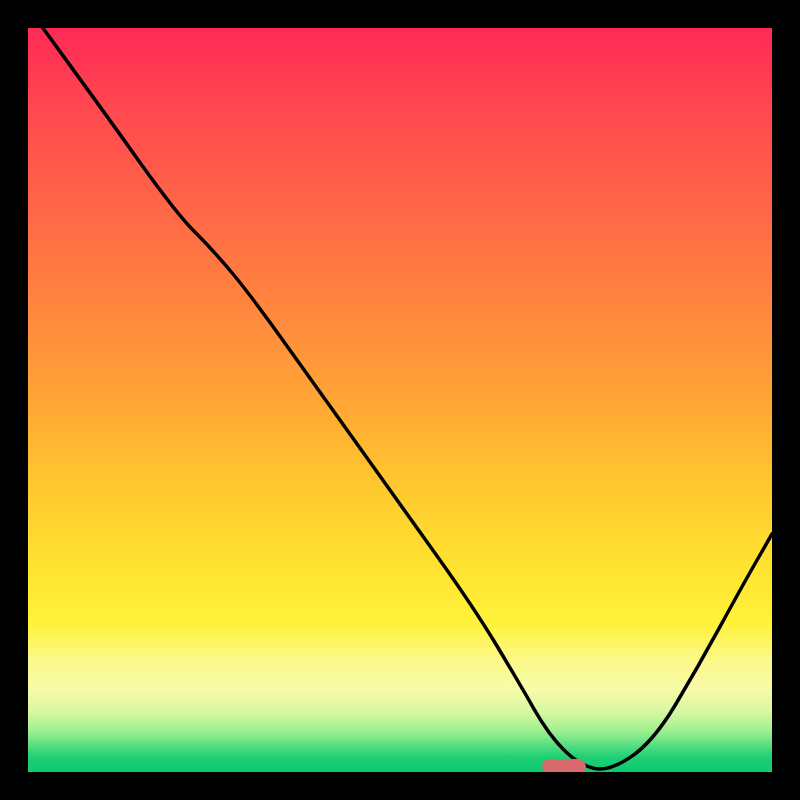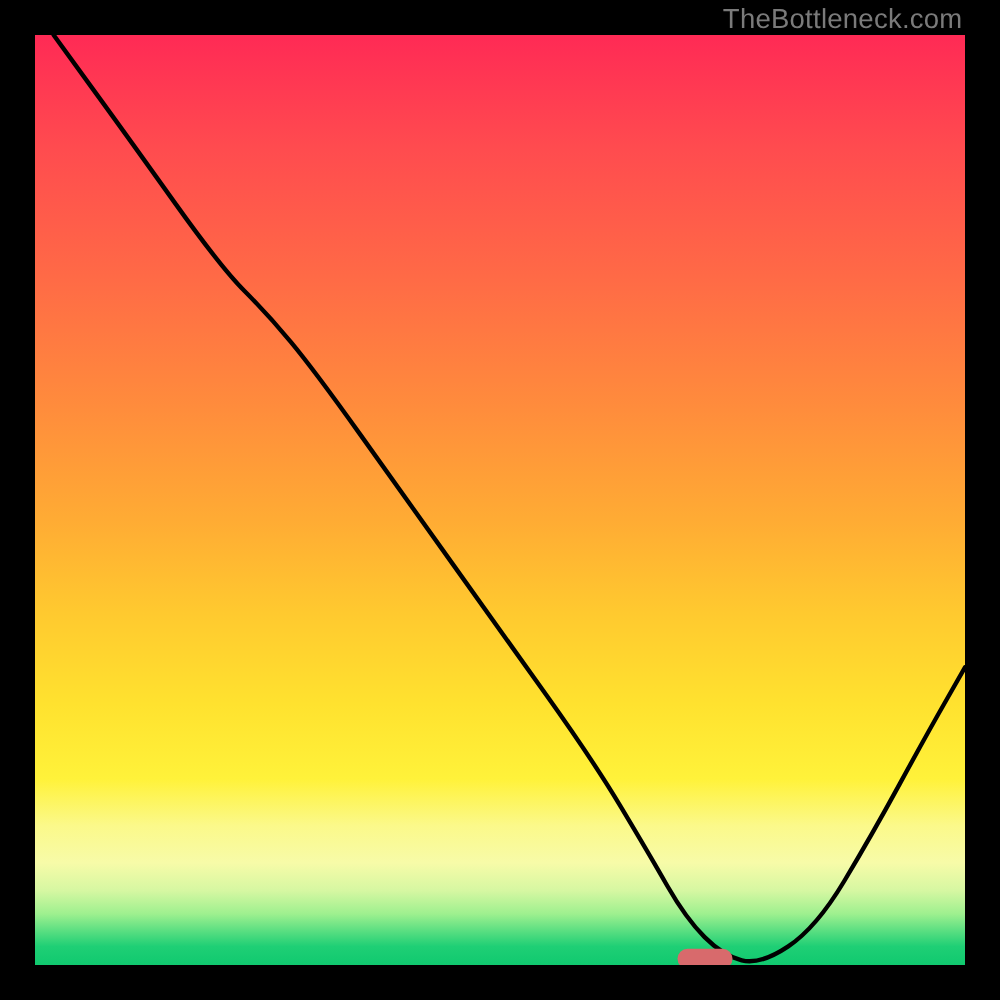--- a/index.html
+++ b/index.html
@@ -98,14 +98,13 @@
       <path id="curve-path" d="M 14.9 0.0 Q 14.9 0.0 44.6 40.9 Q 74.4 81.8 111.6 133.9 Q 148.8 186.0 167.4 204.6 Q 186.0 223.2 204.6 245.5 Q 223.2 267.8 260.4 319.9 Q 297.6 372.0 334.8 424.1 Q 372.0 476.2 409.2 528.2 Q 446.4 580.3 468.7 617.5 Q 491.0 654.7 505.9 680.8 Q 520.8 706.8 535.7 721.7 Q 550.6 736.6 565.4 740.3 Q 580.3 744.0 602.6 729.1 Q 625.0 714.2 647.3 677.0 Q 669.6 639.8 691.9 598.9 Q 714.2 558.0 729.1 532.0 T 744.0 505.9" stroke="#000" stroke-width="3.5" fill="none" stroke-linecap="round" stroke-linejoin="round"></path>
     </svg>
     <div id="marker" class="marker" style="left: 535.68px; top: 739px;"></div>
   </div>
 
   <div class="border-top"></div>
   <div class="border-bottom"></div>
   <div class="border-left"></div>
   <div class="border-right"></div>
 
-  <div class="watermark">TheBottleneck.com</div>
 </div>
 
 </body></html>

